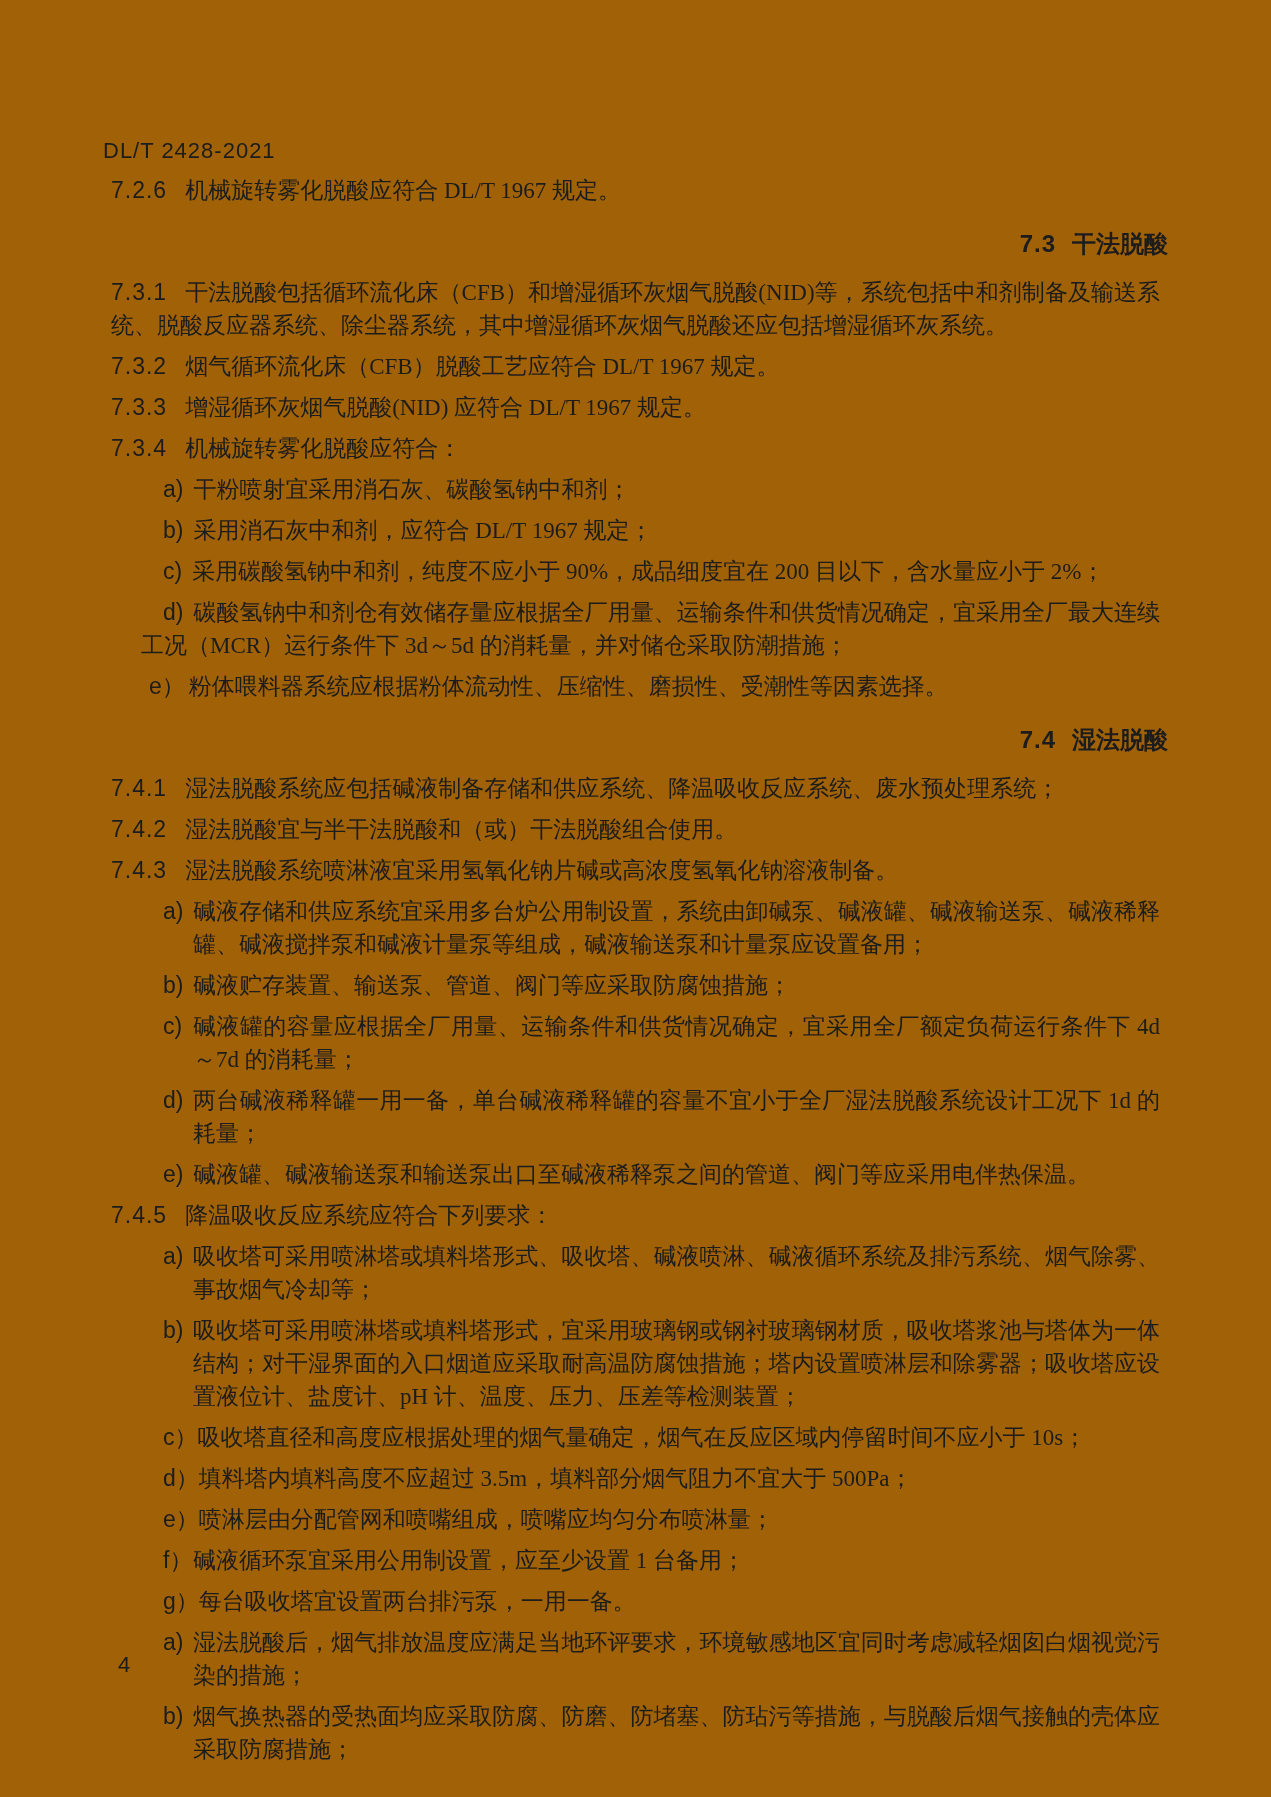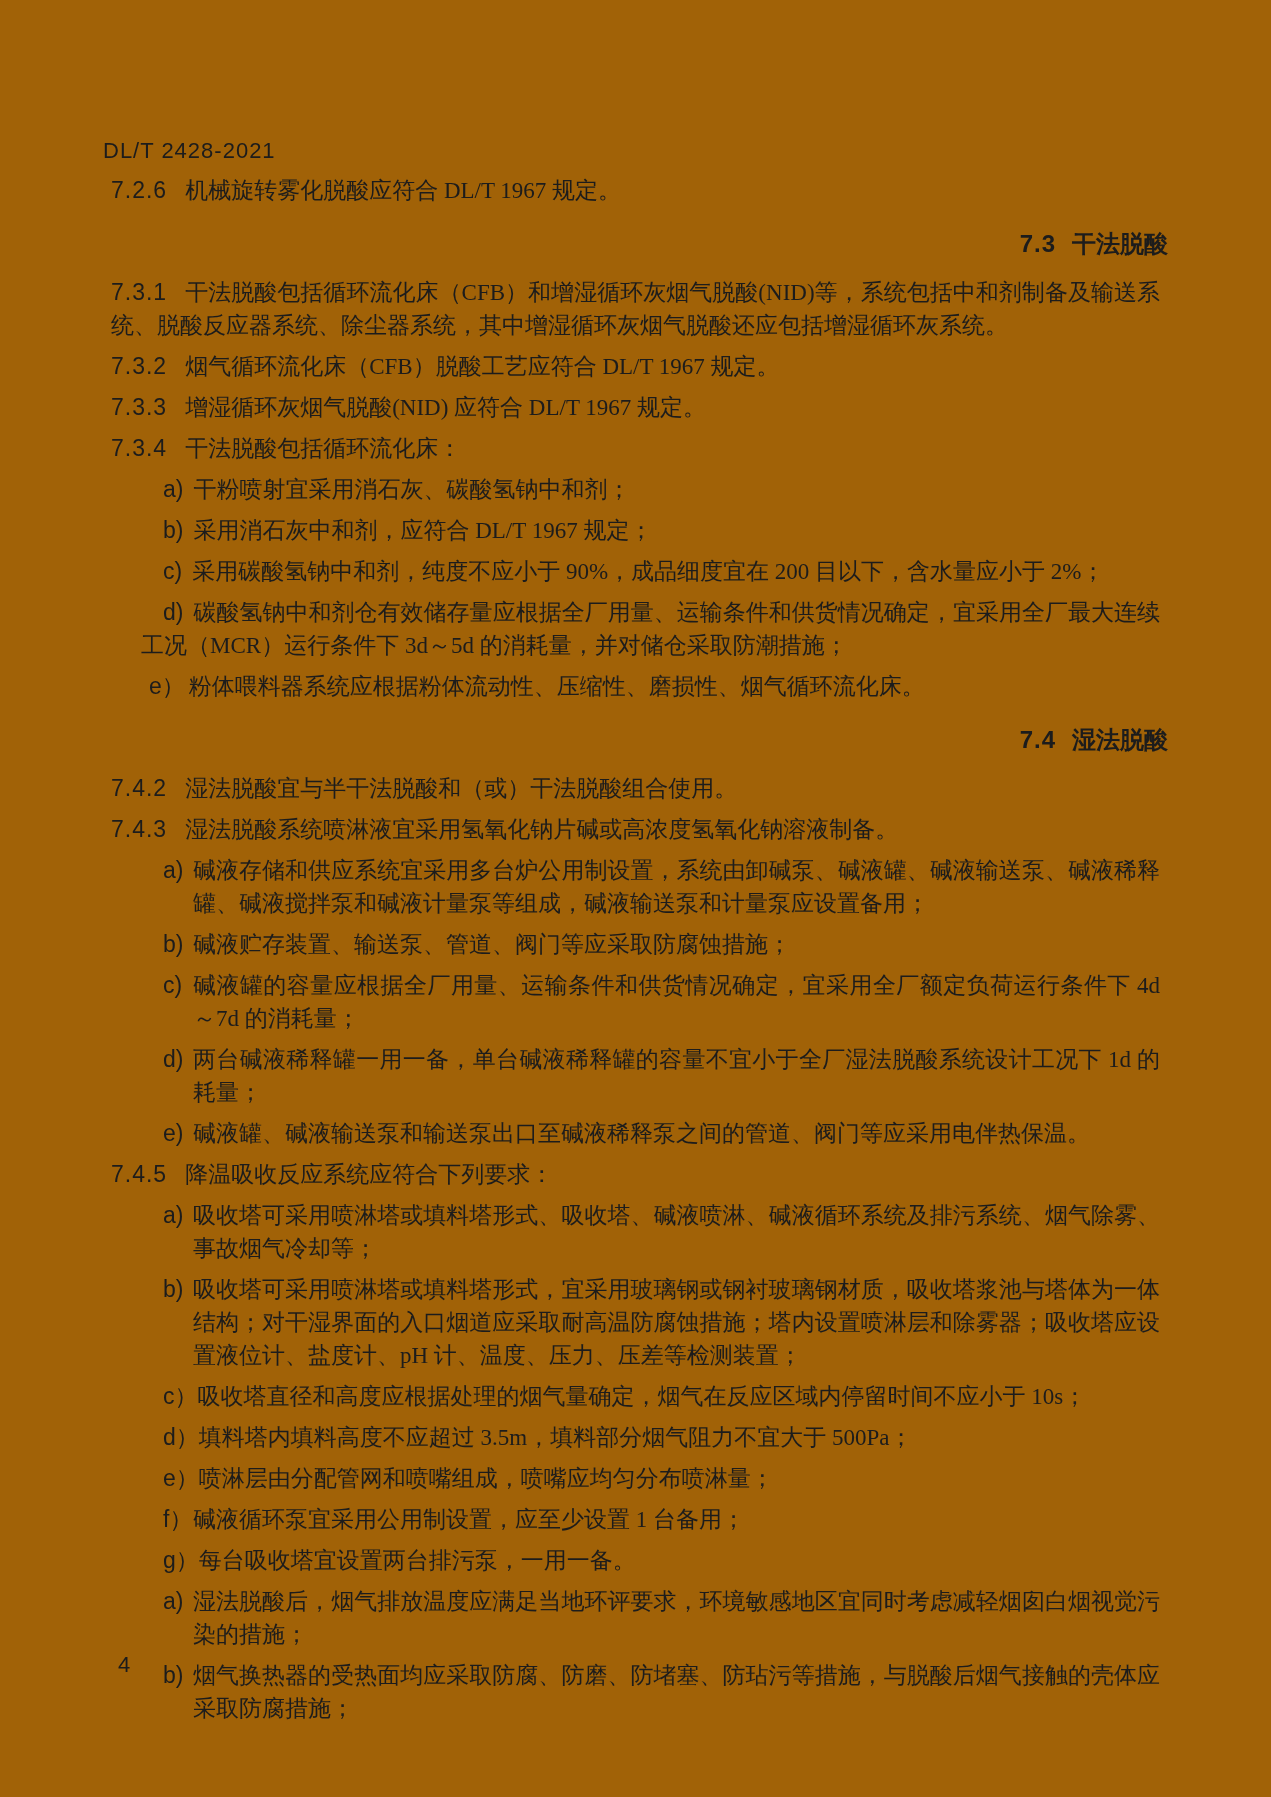--- a/index.html
+++ b/index.html
@@ -63,30 +63,31 @@
 
   <p class="doc-code">DL/T 2428-2021</p>
 
   <p class="clause"><span class="num">7.2.6</span><span>机械旋转雾化脱酸应符合 DL/T 1967 规定。</span></p>
 
   <p class="heading"><span class="num">7.3</span><span>干法脱酸</span></p>
 
   <p class="clause"><span class="num">7.3.1</span><span>干法脱酸包括循环流化床（CFB）和增湿循环灰烟气脱酸(NID)等，系统包括中和剂制备及输送系统、脱酸反应器系统、除尘器系统，其中增湿循环灰烟气脱酸还应包括增湿循环灰系统。</span></p>
   <p class="clause"><span class="num">7.3.2</span><span>烟气循环流化床（CFB）脱酸工艺应符合 DL/T 1967 规定。</span></p>
   <p class="clause"><span class="num">7.3.3</span><span>增湿循环灰烟气脱酸(NID) 应符合 DL/T 1967 规定。</span></p>
-  <p class="clause"><span class="num">7.3.4</span><span>干法脱酸包括循环流化床：</span></p>
+  <p class="clause"><span class="num">7.3.4</span><span>机械旋转雾化脱酸应符合：</span></p>
 
   <p class="li1"><span class="marker">a)</span><span>干粉喷射宜采用消石灰、碳酸氢钠中和剂；</span></p>
   <p class="li1"><span class="marker">b)</span><span>采用消石灰中和剂，应符合 DL/T 1967 规定；</span></p>
   <p class="li1"><span class="marker">c)</span><span>采用碳酸氢钠中和剂，纯度不应小于 90%，成品细度宜在 200 目以下，含水量应小于 2%；</span></p>
   <p class="li1"><span class="marker">d)</span><span>碳酸氢钠中和剂仓有效储存量应根据全厂用量、运输条件和供货情况确定，宜采用全厂最大连续工况（MCR）运行条件下 3d～5d 的消耗量，并对储仓采取防潮措施；</span></p>
-  <p class="li1e"><span class="marker">e）</span><span>粉体喂料器系统应根据粉体流动性、压缩性、磨损性、烟气循环流化床。</span></p>
+  <p class="li1e"><span class="marker">e）</span><span>粉体喂料器系统应根据粉体流动性、压缩性、磨损性、受潮性等因素选择。</span></p>
 
   <p class="heading"><span class="num">7.4</span><span>湿法脱酸</span></p>
 
+  <p class="clause"><span class="num">7.4.1</span><span>湿法脱酸系统应包括碱液制备存储和供应系统、降温吸收反应系统、废水预处理系统；</span></p>
   <p class="clause"><span class="num">7.4.2</span><span>湿法脱酸宜与半干法脱酸和（或）干法脱酸组合使用。</span></p>
   <p class="clause"><span class="num">7.4.3</span><span>湿法脱酸系统喷淋液宜采用氢氧化钠片碱或高浓度氢氧化钠溶液制备。</span></p>
 
   <p class="li2">
       <span class="marker">a)</span>
       <span class="txt">碱液存储和供应系统宜采用多台炉公用制设置，系统由卸碱泵、碱液罐、碱液输送泵、碱液稀释罐、碱液搅拌泵和碱液计量泵等组成，碱液输送泵和计量泵应设置备用；</span>
     </p>
   <p class="li2">
       <span class="marker">b)</span>
       <span class="txt">碱液贮存装置、输送泵、管道、阀门等应采取防腐蚀措施；</span>

